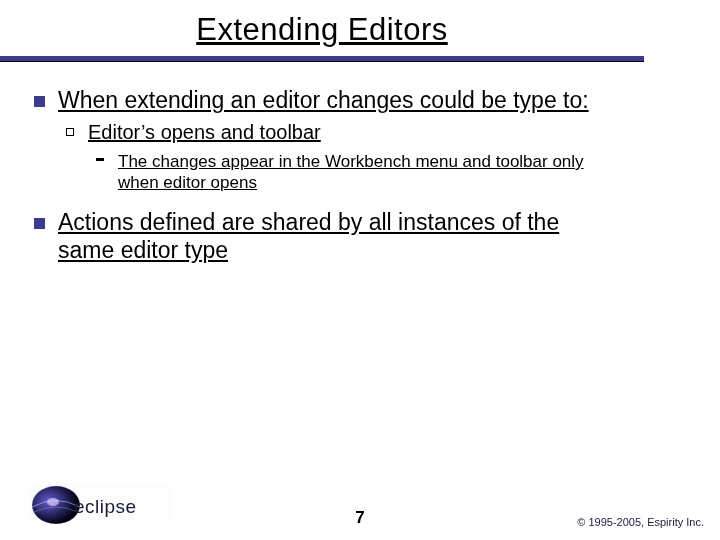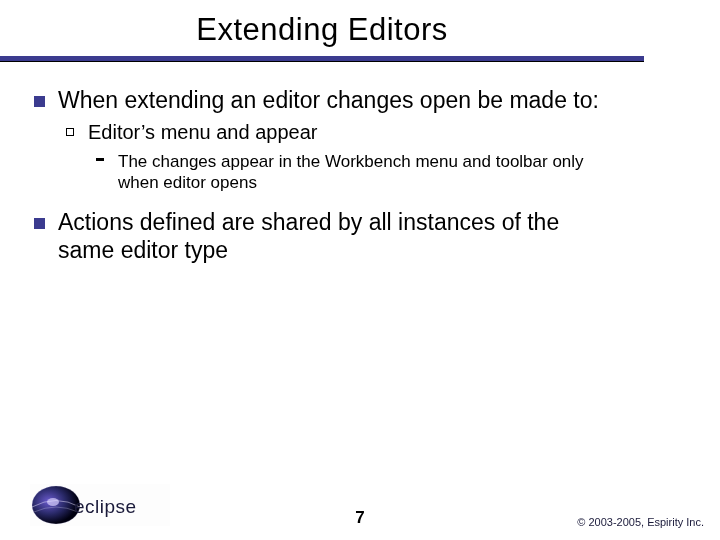--- a/index.html
+++ b/index.html
@@ -10,20 +10,21 @@
     background: #fff;
     font-family: Verdana, Geneva, sans-serif;
     color: #000;
     overflow: hidden;
   }
   .slide {
     width: 644px;
     height: 540px;
     position: relative;
     box-sizing: border-box;
+    text-decoration: underline;
   }
   .title {
     text-align: center;
     font-size: 31px;
     padding-top: 12px;
     letter-spacing: 0.5px;
   }
   .rule {
     margin-top: 8px;
     height: 5px;
@@ -142,24 +143,24 @@
 <body>
 
 <div class="slide">
 
   <div class="title">Extending Editors</div>
   <div class="rule"></div>
 
   <div class="body">
     <ul class="b1">
       <li>
-        <span>When extending an editor changes open be made to:</span>
+        <span>When extending an editor changes could be type to:</span>
         <ul class="b2">
           <li>
-            <span>Editor’s menu and appear</span>
+            <span>Editor’s opens and toolbar</span>
             <ul class="b3">
               <li>
                 <span>The changes appear in the Workbench menu and toolbar only when editor opens</span>
               </li>
             </ul>
           </li>
         </ul>
       </li>
       <li>
         <span>Actions defined are shared by all instances of the same editor type</span>
@@ -178,16 +179,16 @@
         </radialGradient>
         <ellipse cx="26" cy="21" rx="24" ry="19" fill="url(#g)"></ellipse>
         <ellipse cx="26" cy="21" rx="24" ry="19" fill="none" stroke="#d9d2ff" stroke-width="0.6" opacity="0.4"></ellipse>
         <ellipse cx="23" cy="18" rx="6" ry="4" fill="#c8bff2" opacity="0.8"></ellipse>
         <path d="M2 23 Q 26 10 50 23" stroke="#e7e2ff" stroke-width="1" fill="none" opacity="0.5"></path>
         <path d="M4 28 Q 26 18 48 28" stroke="#e7e2ff" stroke-width="0.8" fill="none" opacity="0.35"></path>
       </svg>
       <span class="logo-text">eclipse</span>
     </div>
     <div class="pagenum">7</div>
-    <div class="copyright">© 2003-2005, Espirity Inc.</div>
+    <div class="copyright">© 1995-2005, Espirity Inc.</div>
   </div>
 
 </div>
 
 </body></html>

